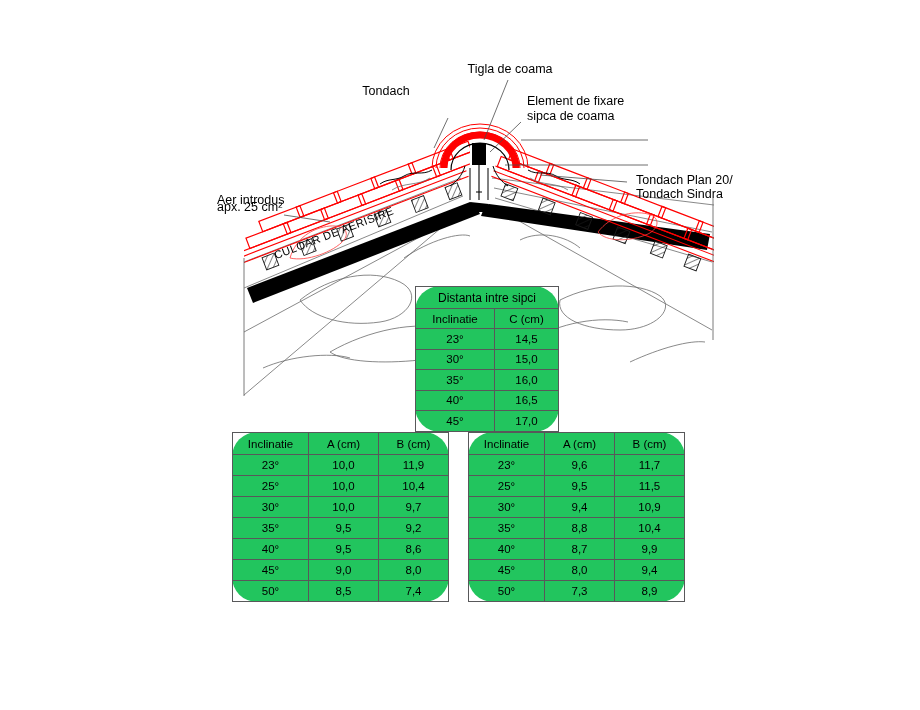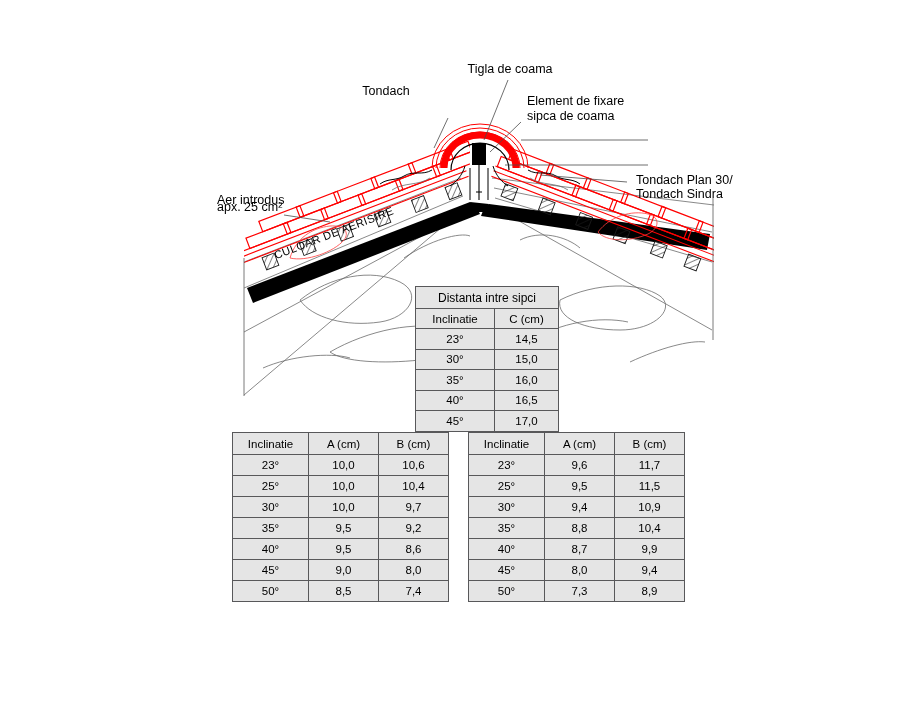--- a/index.html
+++ b/index.html
@@ -6,21 +6,21 @@
   body{width:920px;height:710px;position:relative;overflow:hidden;
        font-family:"Liberation Sans",sans-serif;color:#000;}
   .stage{position:absolute;left:0;top:0;width:897px;height:710px;}
   svg.draw{position:absolute;left:0;top:0;width:920px;height:710px;}
 
   
   .lbl{position:absolute;font-size:12.5px;line-height:15px;color:#000;white-space:pre;}
   .lbl.c{text-align:center;}
 
   
-  .tbl{position:absolute;border-collapse:collapse;background:#e5e5e5;}
+  .tbl{position:absolute;border-collapse:collapse;background:#22c55e;border-radius:25px;}
   .tbl td,.tbl th{border:1px solid #58585a;font-weight:normal;
       font-size:11.5px;text-align:center;padding:0;color:#000;
       font-family:"Liberation Sans",sans-serif;}
   .tbl .ttl{font-size:15px;height:24px;}
   .tbl .hd{height:19px;font-size:11.5px;}
   .tbl .dr{height:18px;}
   #tbl-c{left:415px;top:286px;}
   #tbl-c .ttl{height:21px;font-size:12px;}
   #tbl-c .hd{height:19px;}
   #tbl-c .dr{height:19.5px;}
@@ -210,21 +210,21 @@
   </svg>
 
   <div class="lbl c" style="left:440px;top:62px;width:140px;">Tigla de coama</div>
 
   <div class="lbl c" style="left:336px;top:84px;width:100px;">Tondach</div>
   <div class="lbl c" style="left:330px;top:99px;width:190px;"></div>
 
   <div class="lbl" style="left:527px;top:94px;">Element de fixare</div>
   <div class="lbl" style="left:527px;top:109px;">sipca de coama</div>
 
-  <div class="lbl" style="left:636px;top:173px;">Tondach Plan 30/</div>
+  <div class="lbl" style="left:636px;top:173px;">Tondach Plan 20/</div>
   <div class="lbl" style="left:636px;top:187px;">Tondach Sindra</div>
 
   <div class="lbl" style="left:217px;top:193px;">Aer introdus</div>
   <div class="lbl" style="left:217px;top:200px;">apx. 25 cm²</div>
 
   <div class="lbl" style="left:272px;top:249px;font-size:11px;letter-spacing:0.5px;
        transform:rotate(-21deg);transform-origin:0 0;">CULOAR DE AERISIRE</div>
 
   <table class="tbl" id="tbl-c">
     <tbody>
@@ -261,21 +261,21 @@
   <table class="tbl" id="tbl-a">
     <tbody>
       <tr>
         <td class="hd c0">Inclinatie</td>
         <td class="hd c1">A (cm)</td>
         <td class="hd c2">B (cm)</td>
       </tr>
       <tr>
           <td class="dr c0">23°</td>
           <td class="dr c1">10,0</td>
-          <td class="dr c2">10,6</td>
+          <td class="dr c2">11,9</td>
         </tr>
       <tr>
           <td class="dr c0">25°</td>
           <td class="dr c1">10,0</td>
           <td class="dr c2">10,4</td>
         </tr>
       <tr>
           <td class="dr c0">30°</td>
           <td class="dr c1">10,0</td>
           <td class="dr c2">9,7</td>

